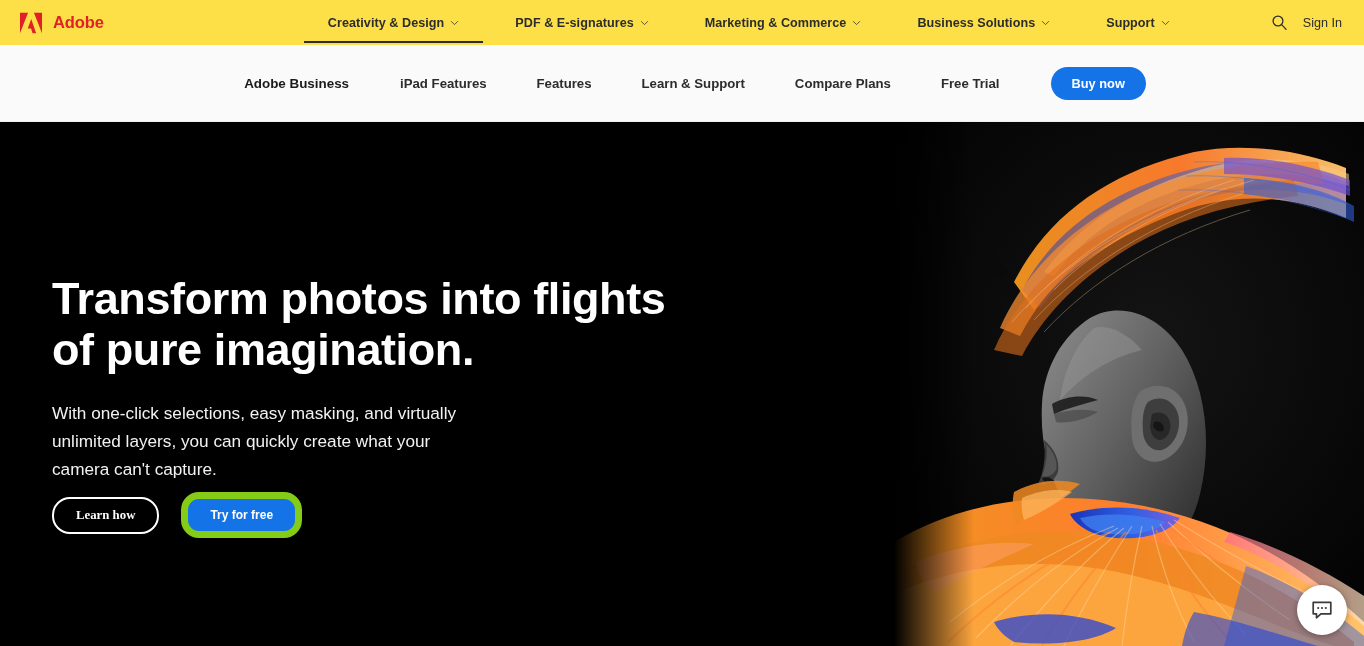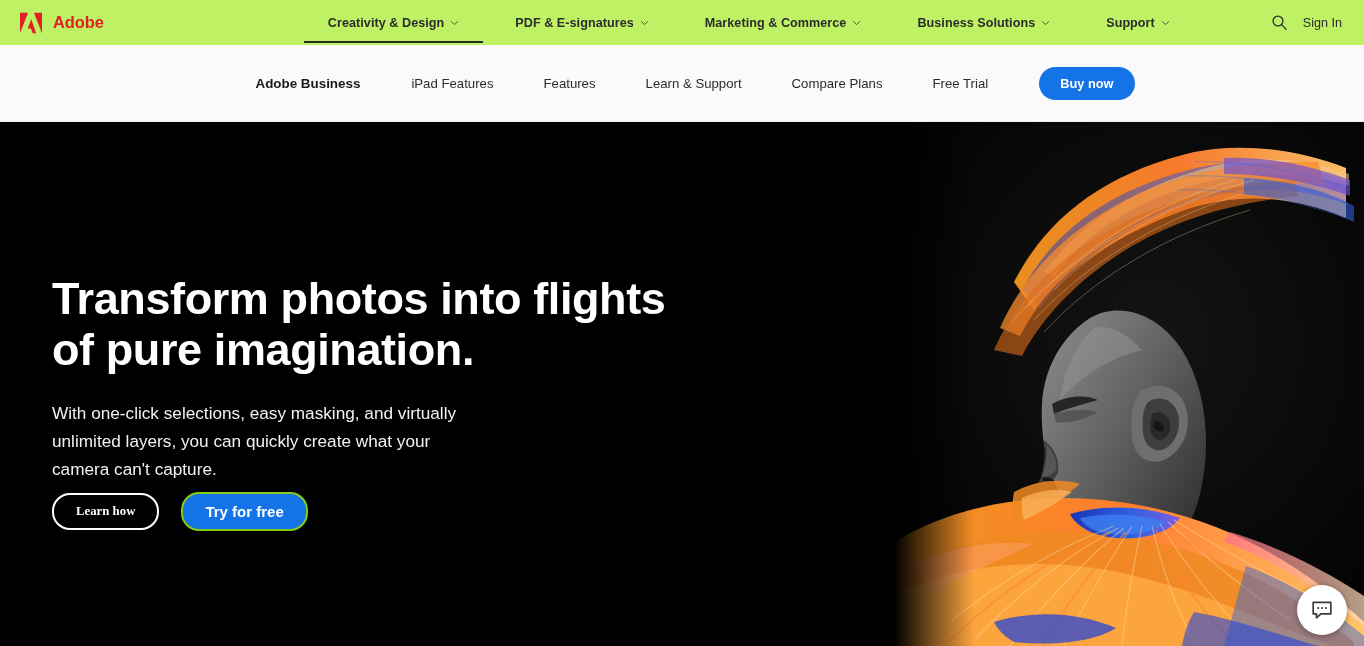--- a/index.html
+++ b/index.html
@@ -7,21 +7,21 @@
   body {
     font-family:"Liberation Sans", sans-serif;
     background:#fff;
     -webkit-font-smoothing:antialiased;
   }
 
   
   .global-nav {
     position:relative;
     height:45px;
-    background:#bef264;
+    background:#fde047;
     display:flex;
     align-items:center;
     padding:0 22px 0 18px;
   }
   .brand {
     display:flex;
     align-items:center;
     gap:9px;
     height:100%;
     flex:0 0 auto;
@@ -99,21 +99,21 @@
   .pn-title {
     font-size:13.4px;
     font-weight:700;
     color:#1a1a1a;
     padding:0 26px;
     cursor:pointer;
     white-space:nowrap;
   }
   .pn-link {
     font-size:13.2px;
-    font-weight:400;
+    font-weight:700;
     color:#2c2c2c;
     padding:0 25px;
     cursor:pointer;
     white-space:nowrap;
   }
   .pn-buy {
     margin-left:26px;
     background:#1473e6;
     color:#fff;
     font-size:12.8px;
@@ -172,23 +172,23 @@
     font-size:12.8px;
     font-weight:700;
     border-radius:18px;
     padding:9px 22px;
     cursor:pointer;
     font-family:Liberation Serif, serif;
     white-space:nowrap;
   }
   .btn-solid {
     background:#1473e6;
-    border:2px solid #84cc16;
+    border:7px solid #84cc16;
     color:#fff;
-    font-size:15px;
+    font-size:12px;
     font-weight:700;
     border-radius:18px;
     padding:9px 22px;
     cursor:pointer;
     font-family:inherit;
     white-space:nowrap;
   }
 
   
   .chat-fab {

